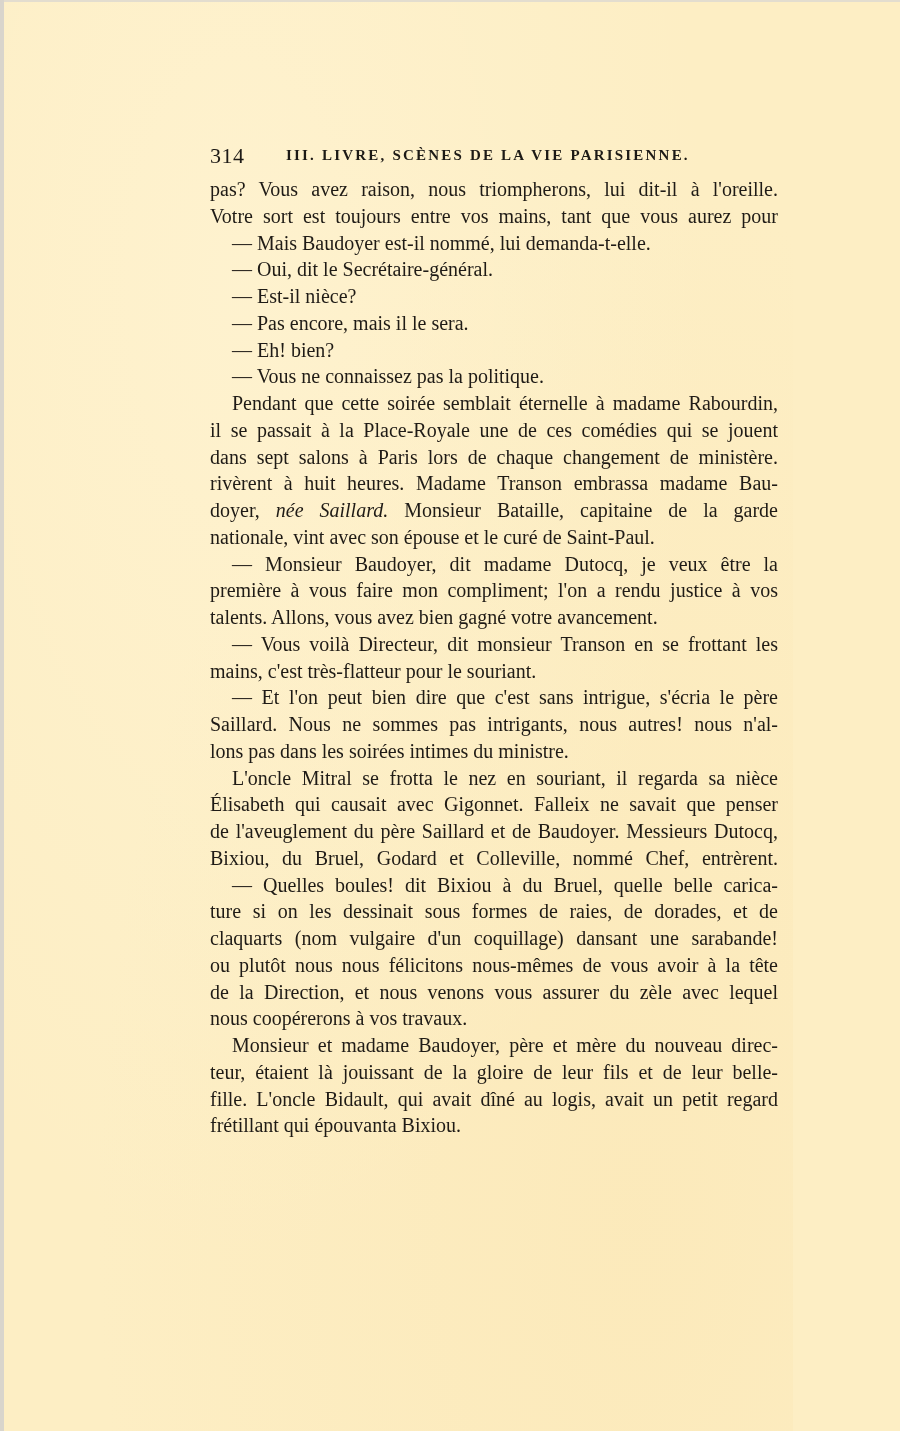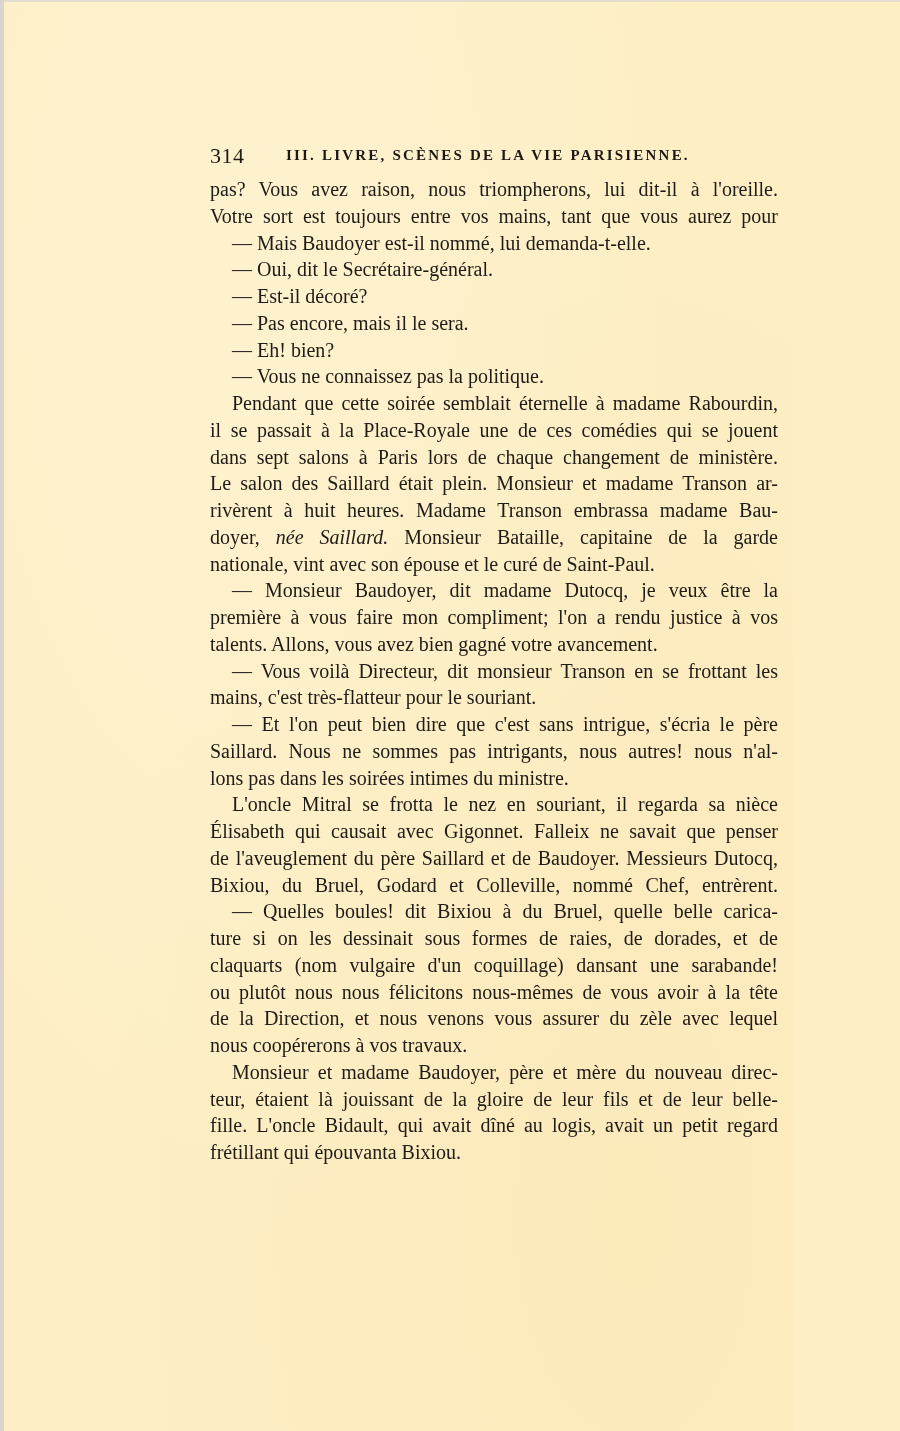--- a/index.html
+++ b/index.html
@@ -99,28 +99,27 @@
   <div class="header">
     <span class="page-number">314</span>
     <span class="running-head">III. LIVRE, SCÈNES DE LA VIE PARISIENNE.</span>
   </div>
 
   <div class="text-block" id="text-block">
       <span class="line">pas? Vous avez raison, nous triompherons, lui dit-il à l'oreille.</span>
       <span class="line">Votre sort est toujours entre vos mains, tant que vous aurez pour</span>
       <span class="line indent last">— Mais Baudoyer est-il nommé, lui demanda-t-elle.</span>
       <span class="line indent last">— Oui, dit le Secrétaire-général.</span>
-      <span class="line indent last">— Est-il décoré?</span>
+      <span class="line indent last">— Est-il nièce?</span>
       <span class="line indent last">— Pas encore, mais il le sera.</span>
       <span class="line indent last">— Eh! bien?</span>
       <span class="line indent last">— Vous ne connaissez pas la politique.</span>
       <span class="line indent">Pendant que cette soirée semblait éternelle à madame Rabourdin,</span>
       <span class="line">il se passait à la Place-Royale une de ces comédies qui se jouent</span>
       <span class="line">dans sept salons à Paris lors de chaque changement de ministère.</span>
-      <span class="line">Le salon des Saillard était plein. Monsieur et madame Transon ar-</span>
       <span class="line">rivèrent à huit heures. Madame Transon embrassa madame Bau-</span>
       <span class="line"><span>doyer, </span><span class="ital">née Saillard.</span><span> Monsieur Bataille, capitaine de la garde</span></span>
       <span class="line last">nationale, vint avec son épouse et le curé de Saint-Paul.</span>
       <span class="line indent">— Monsieur Baudoyer, dit madame Dutocq, je veux être la</span>
       <span class="line">première à vous faire mon compliment; l'on a rendu justice à vos</span>
       <span class="line last">talents. Allons, vous avez bien gagné votre avancement.</span>
       <span class="line indent">— Vous voilà Directeur, dit monsieur Transon en se frottant les</span>
       <span class="line last">mains, c'est très-flatteur pour le souriant.</span>
       <span class="line indent">— Et l'on peut bien dire que c'est sans intrigue, s'écria le père</span>
       <span class="line">Saillard. Nous ne sommes pas intrigants, nous autres! nous n'al-</span>

